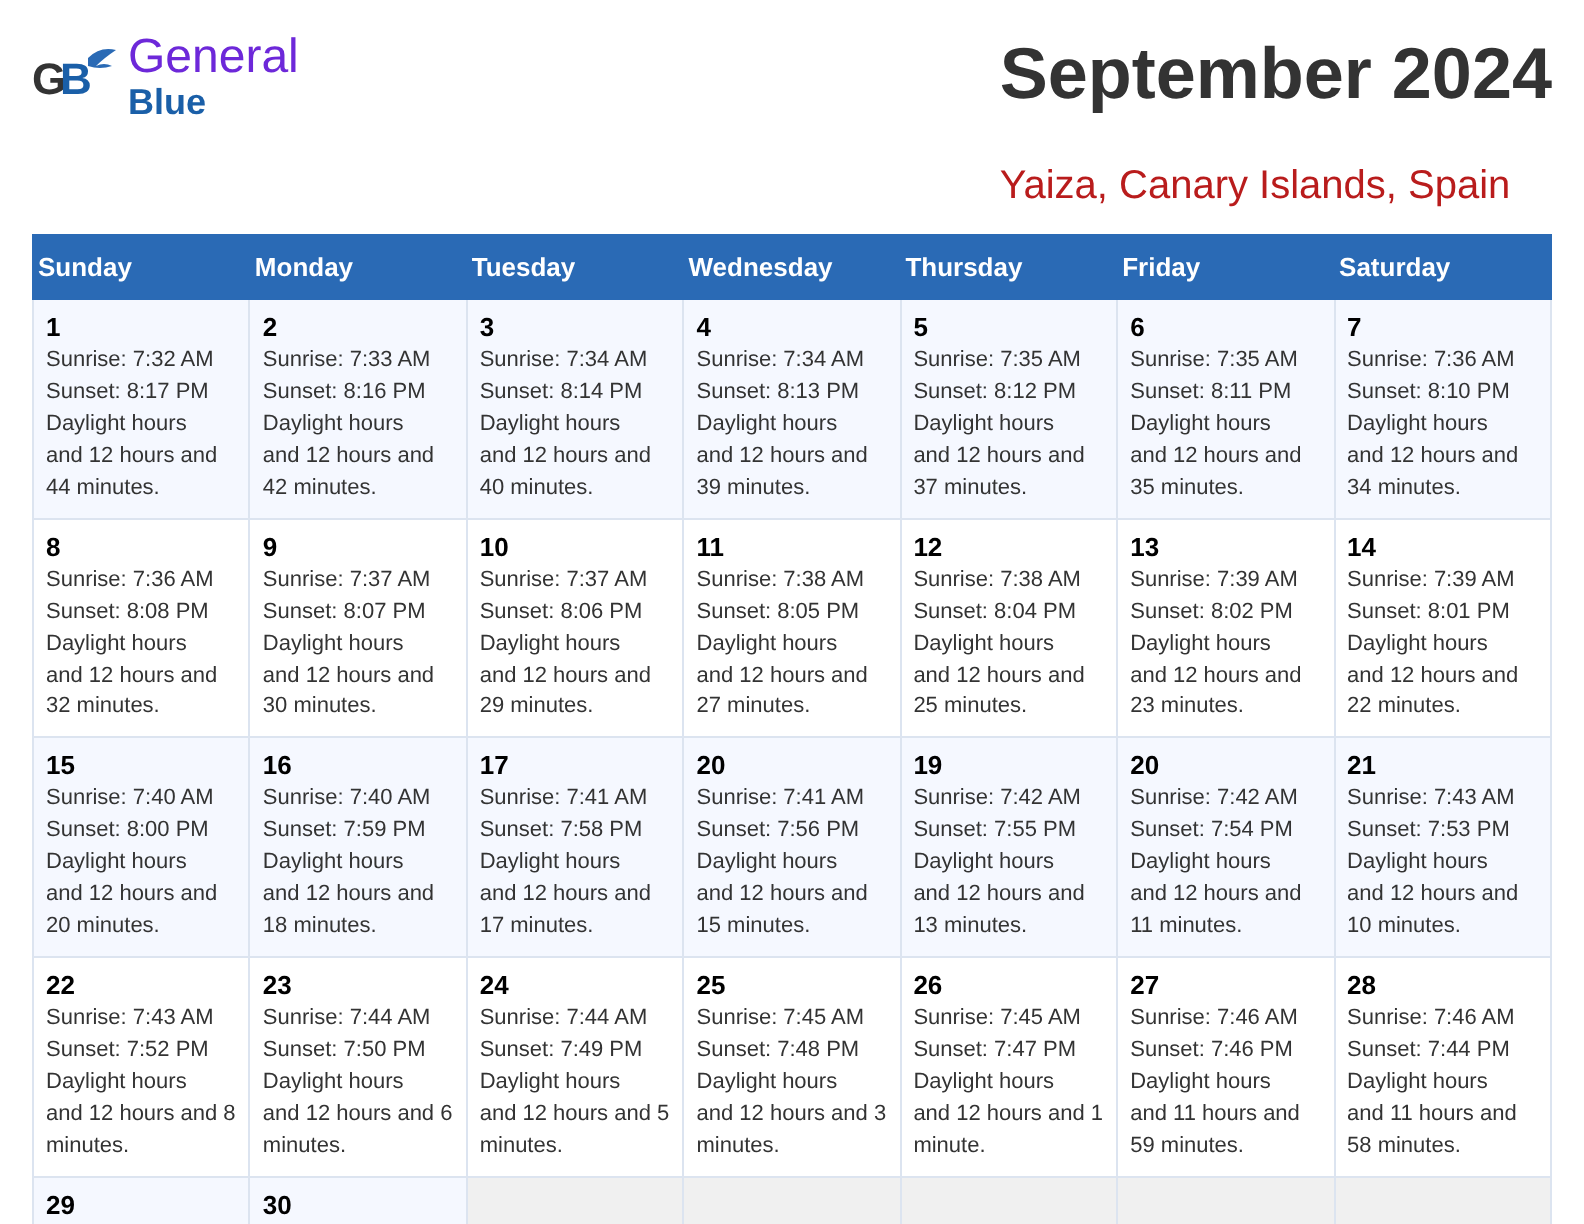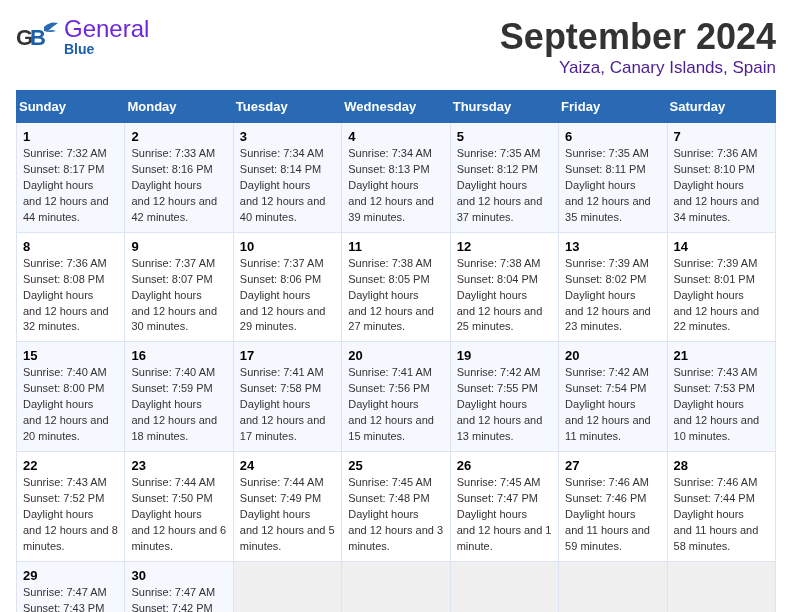--- a/index.html
+++ b/index.html
@@ -15,30 +15,30 @@
       justify-content: space-between;
       align-items: flex-start;
       margin-bottom: 12px;
     }
     .logo {
       display: flex;
       flex-direction: column;
       align-items: flex-start;
     }
     .title-block {
-      text-align: right;
     }
     .month-title {
       font-size: 36px;
       font-weight: bold;
       color: #333;
     }
     .location {
-      font-size: 17px;
-      color: #4c1d95;
+      font-size: 20px;
+      color: #b91c1c;
+      margin-top: 24px;
     }
     table {
       width: 100%;
       border-collapse: collapse;
       font-size: 11px;
     }
     thead tr {
       background-color: #2a6ab5;
       color: #fff;
     }
@@ -86,21 +86,21 @@
       <div style="position:relative;width:44px;height:36px;">
         <svg width="44" height="36" viewBox="0 0 44 36">
           <text x="0" y="26" font-size="22" font-weight="bold" fill="#333">G</text>
           <text x="14" y="26" font-size="22" font-weight="bold" fill="#1a5fa8">B</text>
 
           <path d="M28 8 Q34 2 42 4 Q36 8 32 12 Q36 10 40 12 Q34 14 28 12 Z" fill="#2a6ab5"></path>
         </svg>
       </div>
       <div>
         <div style="font-size:24px;font-weight:normal;color:#6d28d9;line-height:1.1;">General</div>
-        <div style="font-size:14px;font-weight:bold;color:#1a5fa8;line-height:1.1;">Blue</div>
+        <div style="font-size:18px;font-weight:bold;color:#1a5fa8;line-height:1.1;">Blue</div>
       </div>
     </div>
   </div>
   <div class="title-block">
     <div class="month-title">September 2024</div>
     <div class="location">Yaiza, Canary Islands, Spain</div>
   </div>
 </div>
 
 <table>

